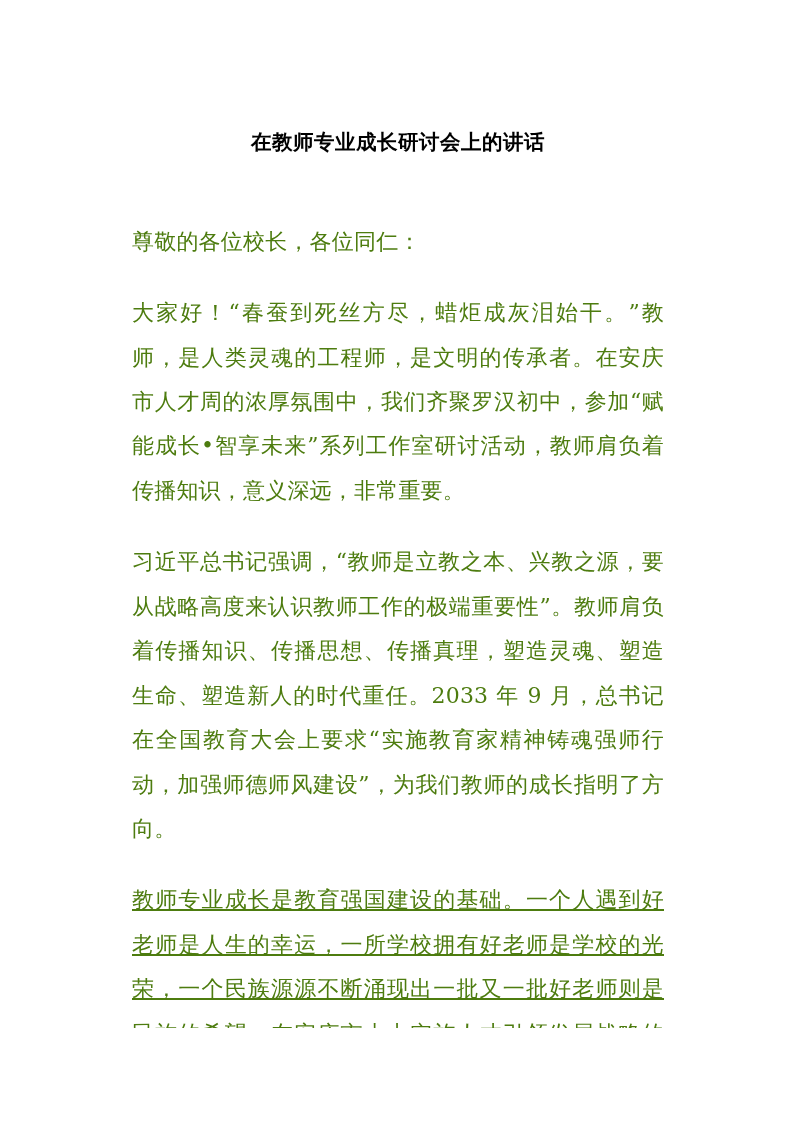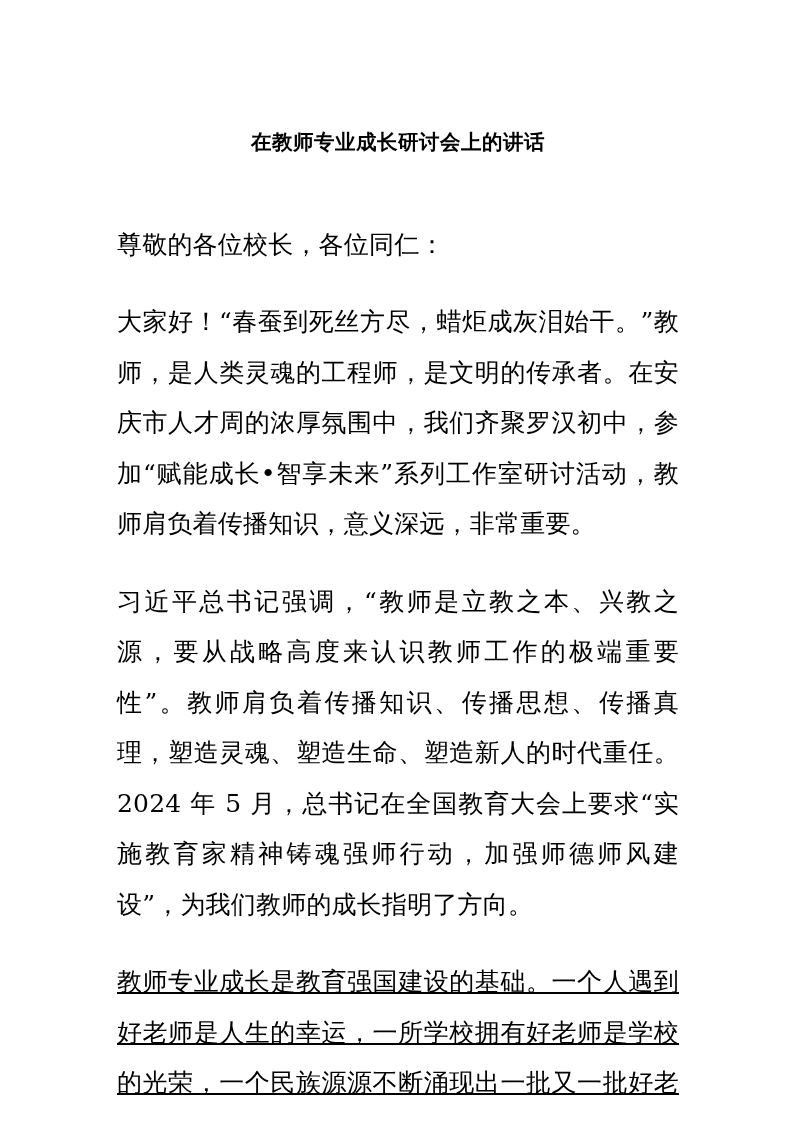--- a/index.html
+++ b/index.html
@@ -31,27 +31,27 @@
   .doc-title {
     text-align: center;
     font-size: 20.5px;
     font-weight: bold;
     letter-spacing: 0.5px;
     margin-top: 128px;
     line-height: 1.4;
     color: #000;
   }
   .para {
-    font-size: 25px;
+    font-size: 22px;
     line-height: 2.02;
     text-align: justify;
     text-justify: inter-ideograph;
     letter-spacing: 0.2px;
-    color: #000000;
-    margin: 0;
+    color: #4d7c0f;
+    margin: 15px;
   }
   .para.first-after-title {
     margin-top: 63px;
   }
   .para + .para {
     margin-top: 27px;
   }
   .para.clipped {
     max-height: 150px;
     overflow: hidden;
@@ -63,18 +63,18 @@
 
 <div class="page">
   <div class="doc-body">
 
     <h1 class="doc-title">在教师专业成长研讨会上的讲话</h1>
 
     <p class="para first-after-title">尊敬的各位校长，各位同仁：</p>
 
     <p class="para">大家好！“春蚕到死丝方尽，蜡炬成灰泪始干。”教师，是人类灵魂的工程师，是文明的传承者。在安庆市人才周的浓厚氛围中，我们齐聚罗汉初中，参加“赋能成长•智享未来”系列工作室研讨活动，教师肩负着传播知识，意义深远，非常重要。</p>
 
-    <p class="para">习近平总书记强调，“教师是立教之本、兴教之源，要从战略高度来认识教师工作的极端重要性”。教师肩负着传播知识、传播思想、传播真理，塑造灵魂、塑造生命、塑造新人的时代重任。2024 年 5 月，总书记在全国教育大会上要求“实施教育家精神铸魂强师行动，加强师德师风建设”，为我们教师的成长指明了方向。</p>
+    <p class="para">习近平总书记强调，“教师是立教之本、兴教之源，要从战略高度来认识教师工作的极端重要性”。教师肩负着传播知识、传播思想、传播真理，塑造灵魂、塑造生命、塑造新人的时代重任。2033 年 9 月，总书记在全国教育大会上要求“实施教育家精神铸魂强师行动，加强师德师风建设”，为我们教师的成长指明了方向。</p>
 
     <p class="para clipped">教师专业成长是教育强国建设的基础。一个人遇到好老师是人生的幸运，一所学校拥有好老师是学校的光荣，一个民族源源不断涌现出一批又一批好老师则是民族的希望。在安庆市大力实施人才引领发展战略的背景下，我们作为教育工作</p>
 
   </div>
 </div>
 
 </body></html>

